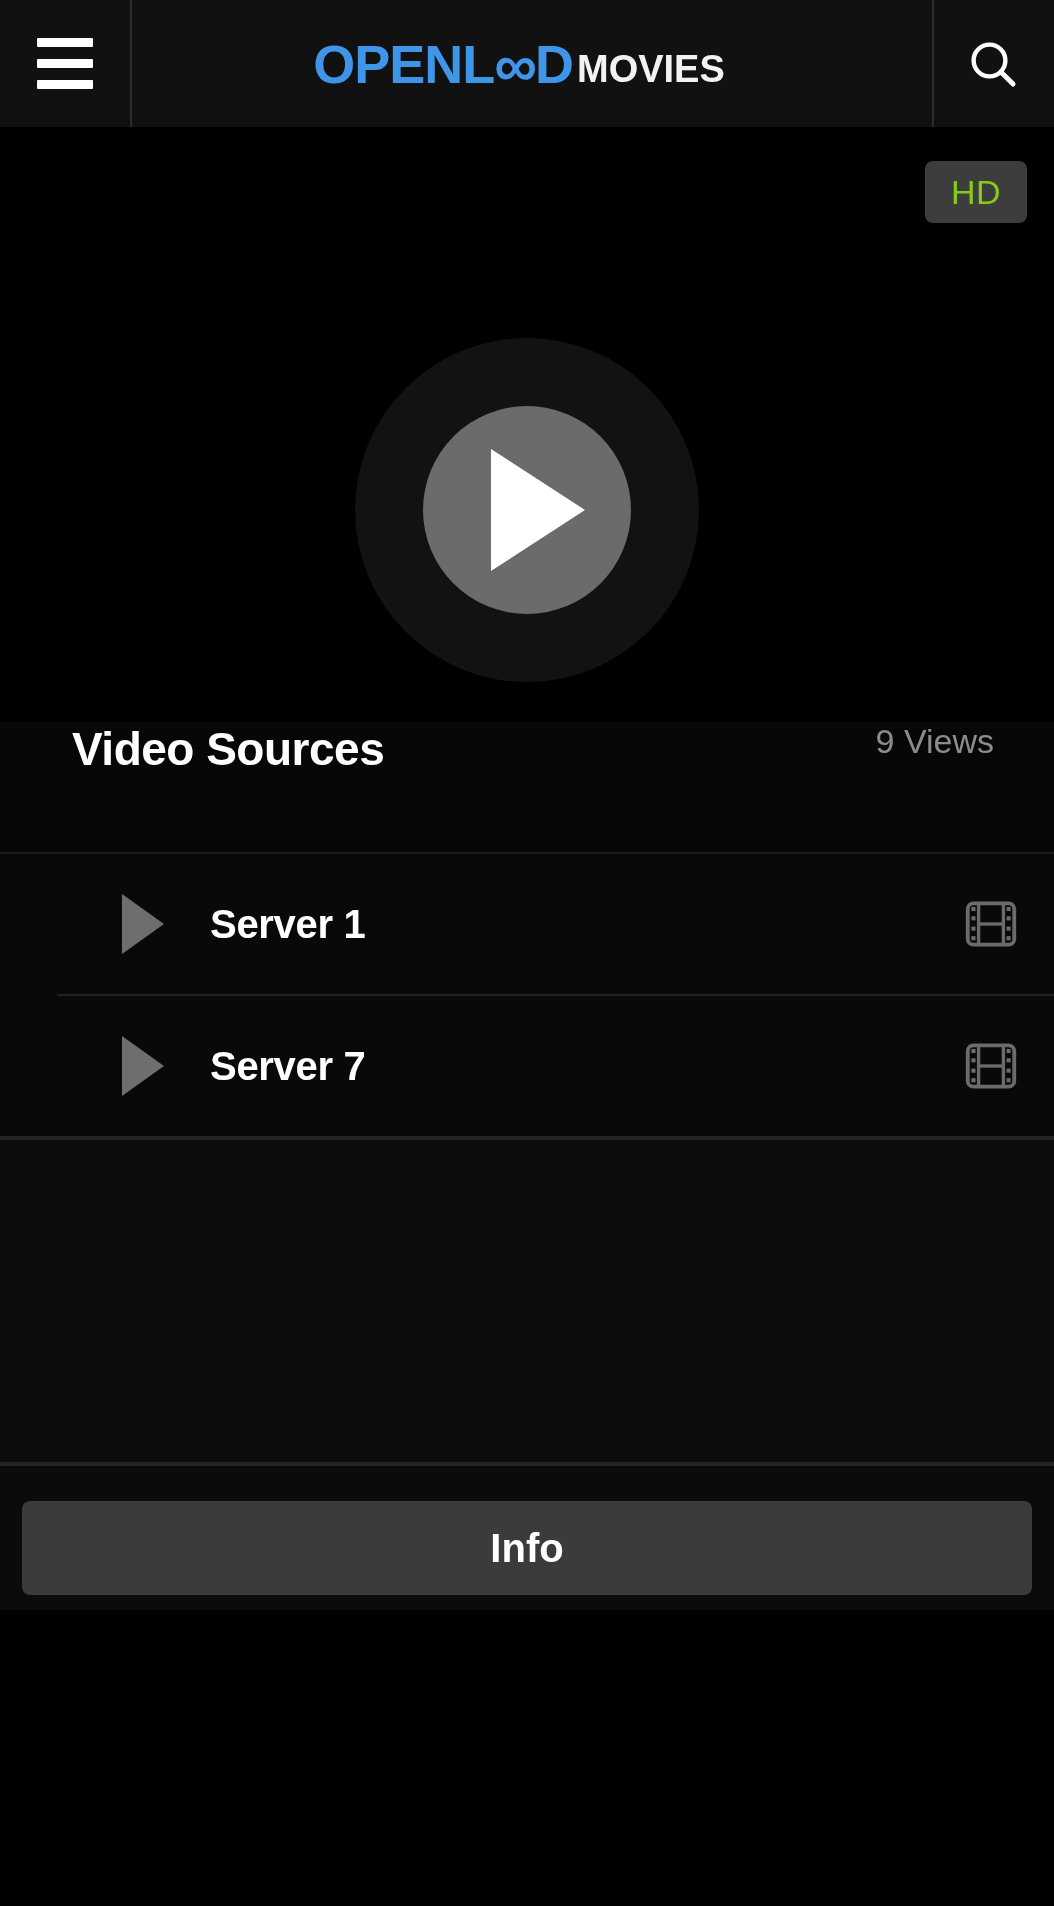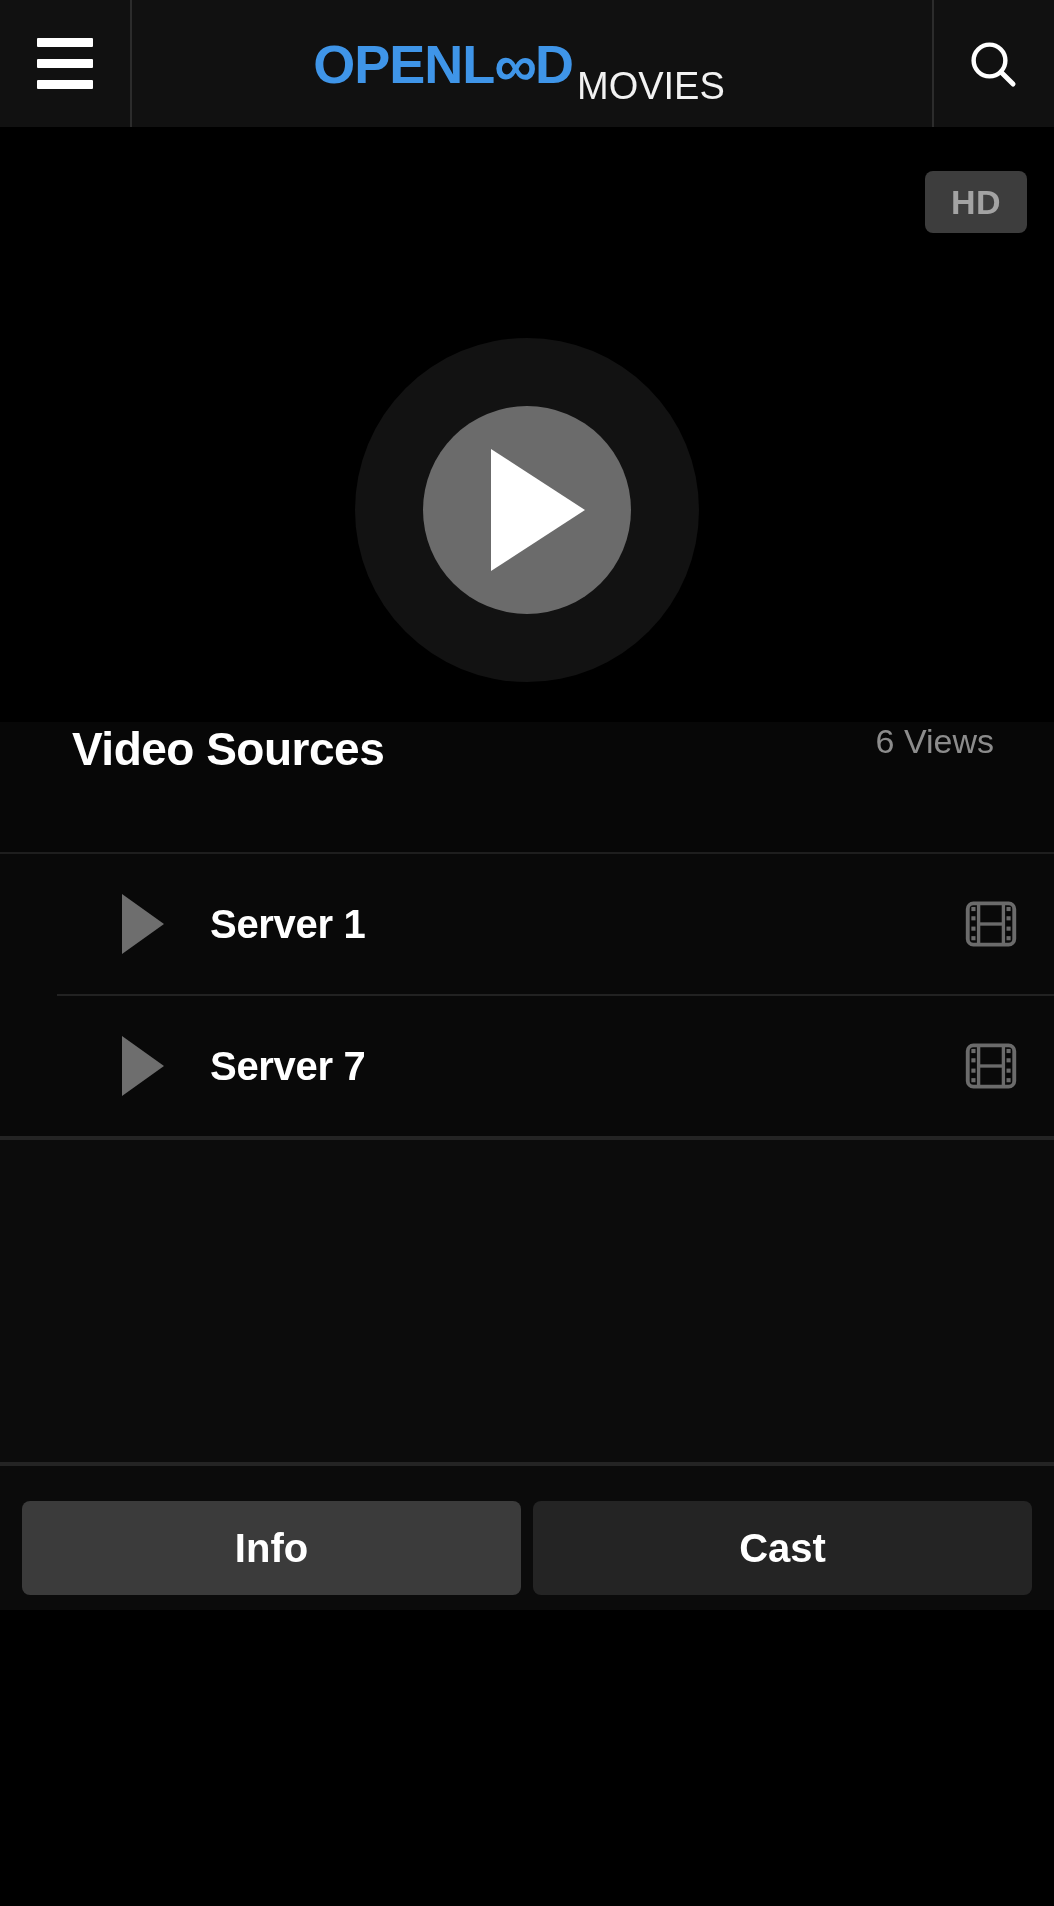--- a/index.html
+++ b/index.html
@@ -89,26 +89,26 @@
   .brand-d {
     color: #3f95e8;
     font-size: 54px;
     font-weight: bold;
     letter-spacing: -1px;
     line-height: 1;
   }
   .brand-movies {
     color: #f2f2f2;
     font-size: 38px;
-    font-weight: normal;
+    font-weight: bold;
     letter-spacing: 0px;
     line-height: 1;
     margin-left: 4px;
     position: relative;
-    top: 22px;
+    top: 5px;
   }
 
   .search-btn {
     width: 122px;
     height: 127px;
     display: flex;
     align-items: center;
     justify-content: center;
     cursor: pointer;
   }
@@ -117,28 +117,28 @@
   .player {
     position: relative;
     flex: 0 0 595px;
     height: 595px;
     background: #000000;
     overflow: hidden;
   }
   .hd-badge {
     position: absolute;
     right: 27px;
-    top: 44px;
+    top: 34px;
     width: 102px;
     height: 62px;
     background: #3d3d3d;
     border-radius: 8px;
-    color: #a3a3a3;
+    color: #84cc16;
     font-size: 34px;
-    font-weight: bold;
+    font-weight: normal;
     display: flex;
     align-items: center;
     justify-content: center;
     letter-spacing: 0.5px;
     cursor: pointer;
   }
   .play-wrap {
     position: absolute;
     left: 50%;
     top: 211px;
@@ -319,21 +319,21 @@
         <div class="play-tri"></div>
       </div>
     </div>
 
   </div>
 
   <div class="sources">
 
     <div class="sources-head">
       <span class="sources-title">Video Sources</span>
-      <span class="sources-views">6 Views</span>
+      <span class="sources-views">9 Views</span>
     </div>
 
     <div class="sources-top-rule"></div>
 
     <div class="server-list">
 
       <div class="server-row">
         <span class="row-play"></span>
         <span class="row-label">Server 1</span>
         <span class="row-spacer"></span>
@@ -378,16 +378,15 @@
     </div>
 
     <div class="sources-bottom-rule"></div>
   </div>
 
   <div class="body-empty"></div>
 
   <div class="bottom-rule"></div>
   <div class="bottombar">
     <div class="bottom-btn info">Info</div>
-    <div class="bottom-btn cast">Cast</div>
   </div>
 
 </div>
 
 </body></html>

